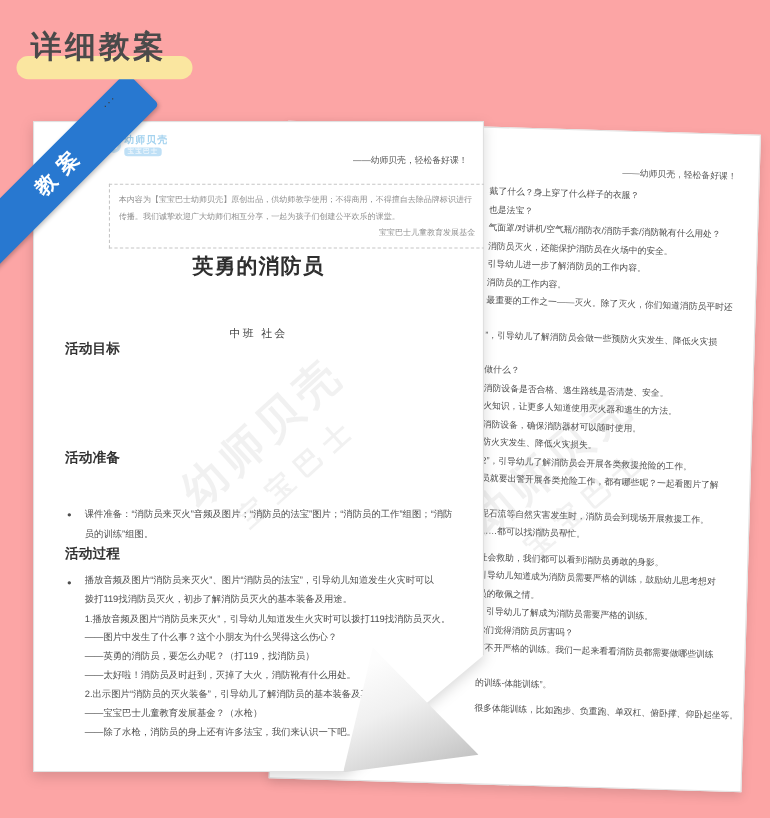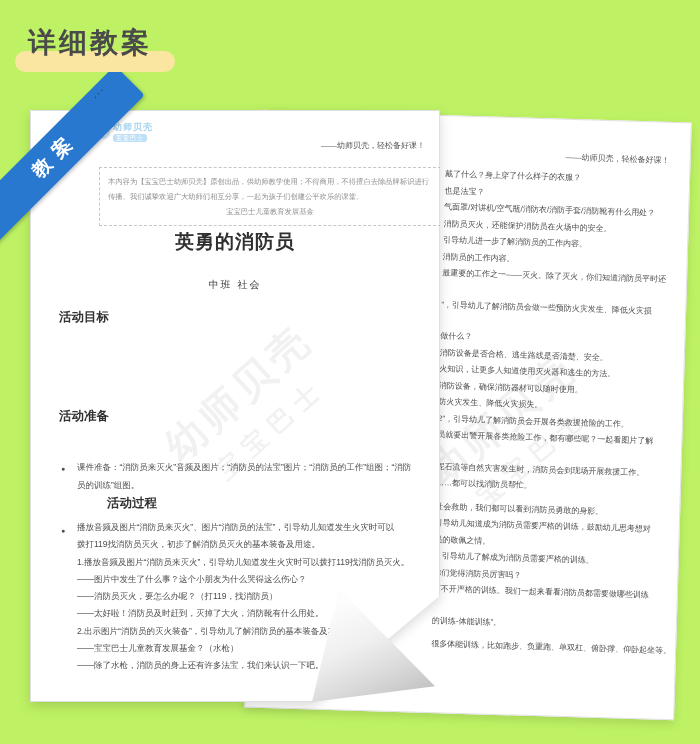--- a/index.html
+++ b/index.html
@@ -1,18 +1,18 @@
 <!DOCTYPE html>
 <html><head>
 <meta charset="utf-8">
 <style>
   html,body { margin:0; padding:0; background:#fff; }
   .canvas {
     position:relative; width:700px; height:744px; overflow:hidden;
-    background:#bef264;
+    background:#fca5a5;
     font-family:"Liberation Sans","DejaVu Sans",sans-serif;
   }
 
   
   .header { position:absolute; left:15px; top:26px; z-index:8; }
   .header .hl { position:absolute; left:0; top:25px; width:160px; height:21px;
                 background:#fae6a0; border-radius:11px; }
   .header .t { position:relative; display:inline-block; font-size:28px; font-weight:bold;
                color:#4a4a4a; letter-spacing:3px; padding-left:13px; line-height:34px; }
 
@@ -39,29 +39,29 @@
                         border-radius:50%; background:#fff; }
   .logo .col { display:flex; flex-direction:column; }
   .logo .l1 { font-size:9px; font-weight:bold; color:#a5d3ef; line-height:9px; letter-spacing:1px; }
   .logo .l2 { font-size:6px; color:#fff; background:#bfe0f6; border-radius:3px;
               padding:0 3px; margin-top:2px; line-height:8px; align-self:flex-start; letter-spacing:1px; }
   .p1slogan { position:absolute; top:29px; right:14px; font-size:8px; color:#555; z-index:2; }
   .notice { position:absolute; left:68px; top:56px; width:324px; border:1px dashed #c6c6c6;
             padding:6px 8px; font-size:7.3px; color:#909090; line-height:15px; z-index:2;
             box-sizing:content-box; overflow:hidden; }
   .notice .nline { white-space:nowrap; overflow:hidden; }
-  .notice .sig { text-align:center; }
+  .notice .sig { text-align:right; }
   .doc-title { position:absolute; top:118px; left:0; width:100%; text-align:center;
                font-size:19px; font-weight:bold; color:#2f2f2f; letter-spacing:1px; z-index:2; }
-  .doc-sub { position:absolute; top:167px; left:0; width:100%; text-align:center;
+  .doc-sub { position:absolute; top:185px; left:0; width:100%; text-align:center;
              font-size:10px; color:#3f3f3f; letter-spacing:2px; z-index:2; }
   .sec-h { position:absolute; left:28px; font-size:12.5px; font-weight:bold; color:#333; z-index:2; }
   .sec-h.goals { top:198px; }
   .sec-h.prep { top:297px; }
-  .sec-h.proc { top:384px;margin-left:48px; }
+  .sec-h.proc { top:384px; }
   .goals-list { position:absolute; left:28px; right:20px; top:222px; z-index:2; }
   .goal { position:relative; padding-left:18px; font-size:8.5px; line-height:14px;
           margin-bottom:13px; color:#4d4d4d; }
   .bullet { position:absolute; left:2px; top:0; font-size:7px; color:#4d4d4d; }
   .prep-item { position:absolute; left:28px; right:20px; top:322px; padding-left:18px;
                font-size:8.5px; line-height:18px; color:#4d4d4d; z-index:2;margin-top:25px; }
   .prep-item .bullet { top:2px; }
   .proc-lines { position:absolute; left:28px; right:6px; top:408px; z-index:2; }
   .pl { position:relative; padding-left:18px; font-size:8.5px; line-height:17.3px;
         white-space:nowrap; color:#4d4d4d; }
@@ -173,21 +173,21 @@
 
       <div class="sec-h proc">活动过程</div>
       <div class="proc-lines">
         <div class="pl">
           <span class="bullet">●</span>
           <span>播放音频及图片“消防员来灭火”、图片“消防员的法宝”，引导幼儿知道发生火灾时可以</span>
         </div>
         <div class="pl">拨打119找消防员灭火，初步了解消防员灭火的基本装备及用途。</div>
         <div class="pl">1.播放音频及图片“消防员来灭火”，引导幼儿知道发生火灾时可以拨打119找消防员灭火。</div>
         <div class="pl">——图片中发生了什么事？这个小朋友为什么哭得这么伤心？</div>
-        <div class="pl">——消防员灭火，要怎么办呢？（打119，找消防员）</div>
+        <div class="pl">——英勇的消防员，要怎么办呢？（打119，找消防员）</div>
         <div class="pl">——太好啦！消防员及时赶到，灭掉了大火，消防靴有什么用处。</div>
         <div class="pl">2.出示图片“消防员的灭火装备”，引导幼儿了解消防员的基本装备及其用途。</div>
         <div class="pl">——宝宝巴士儿童教育发展基金？（水枪）</div>
         <div class="pl">——除了水枪，消防员的身上还有许多法宝，我们来认识一下吧。</div>
       </div>
     </div>
   </div>
 
   <div class="curl"></div>
 

